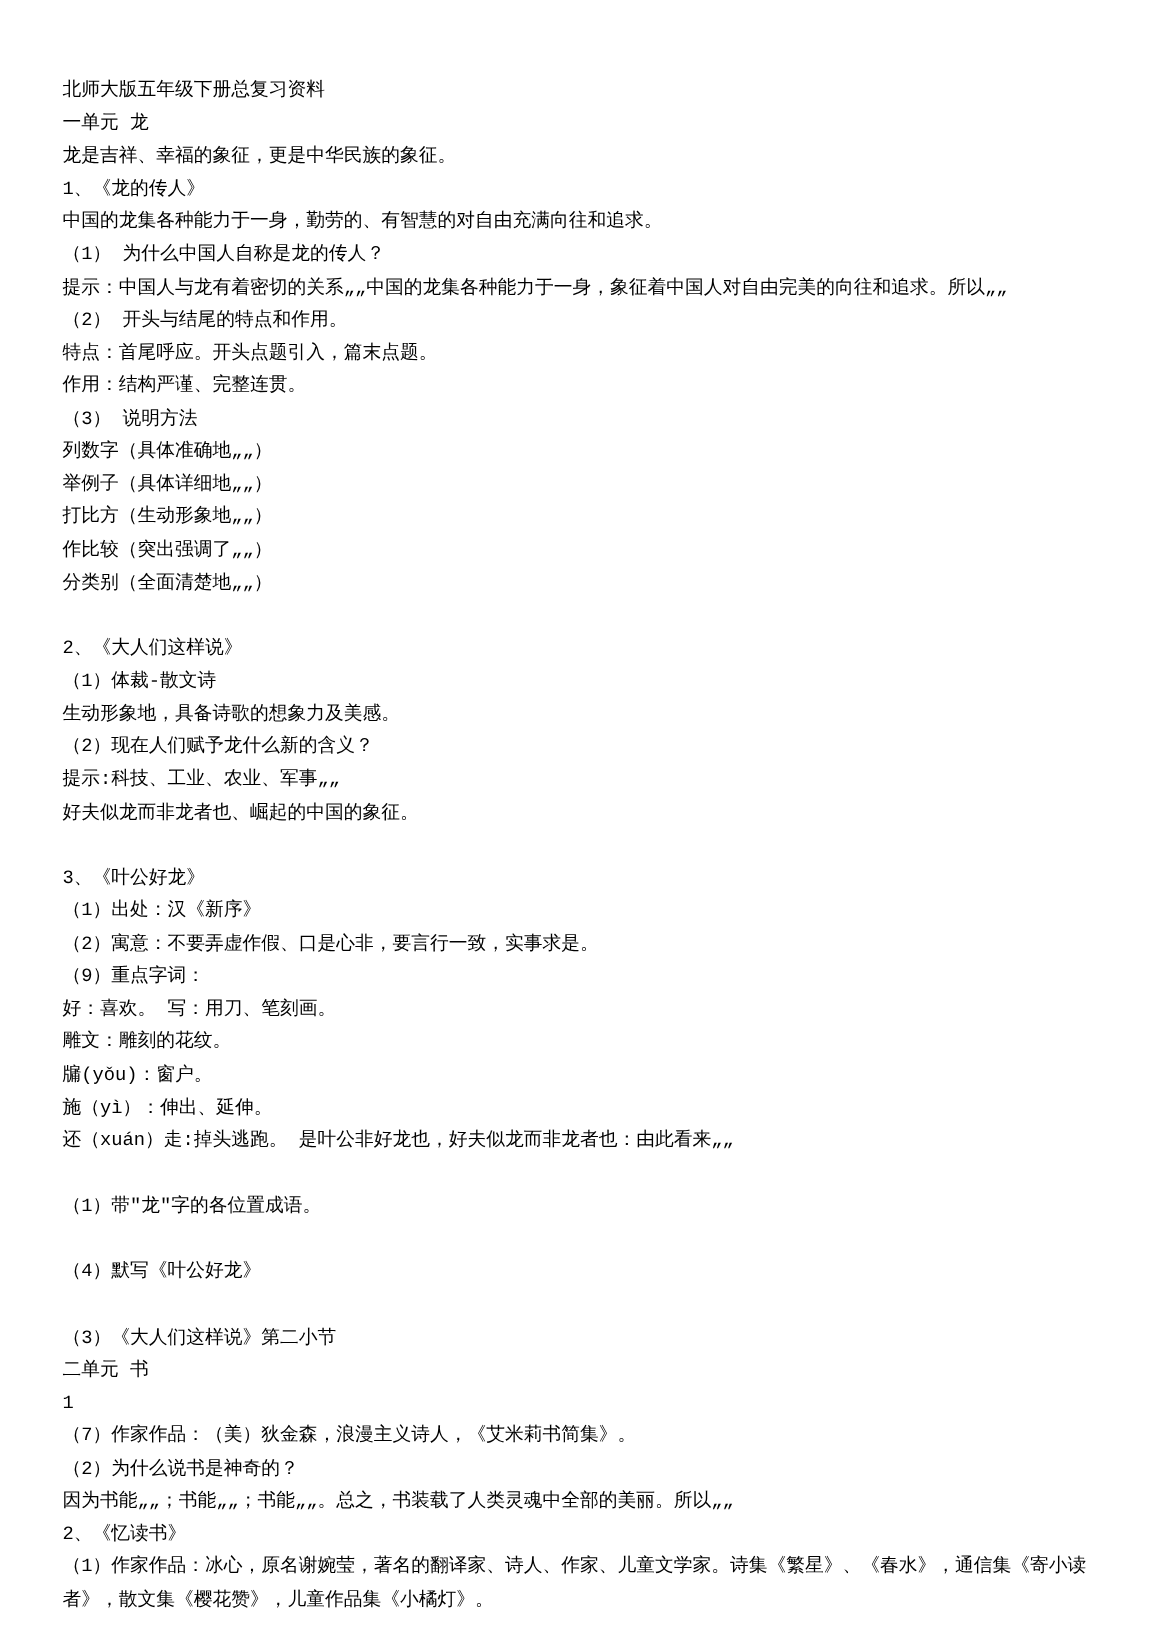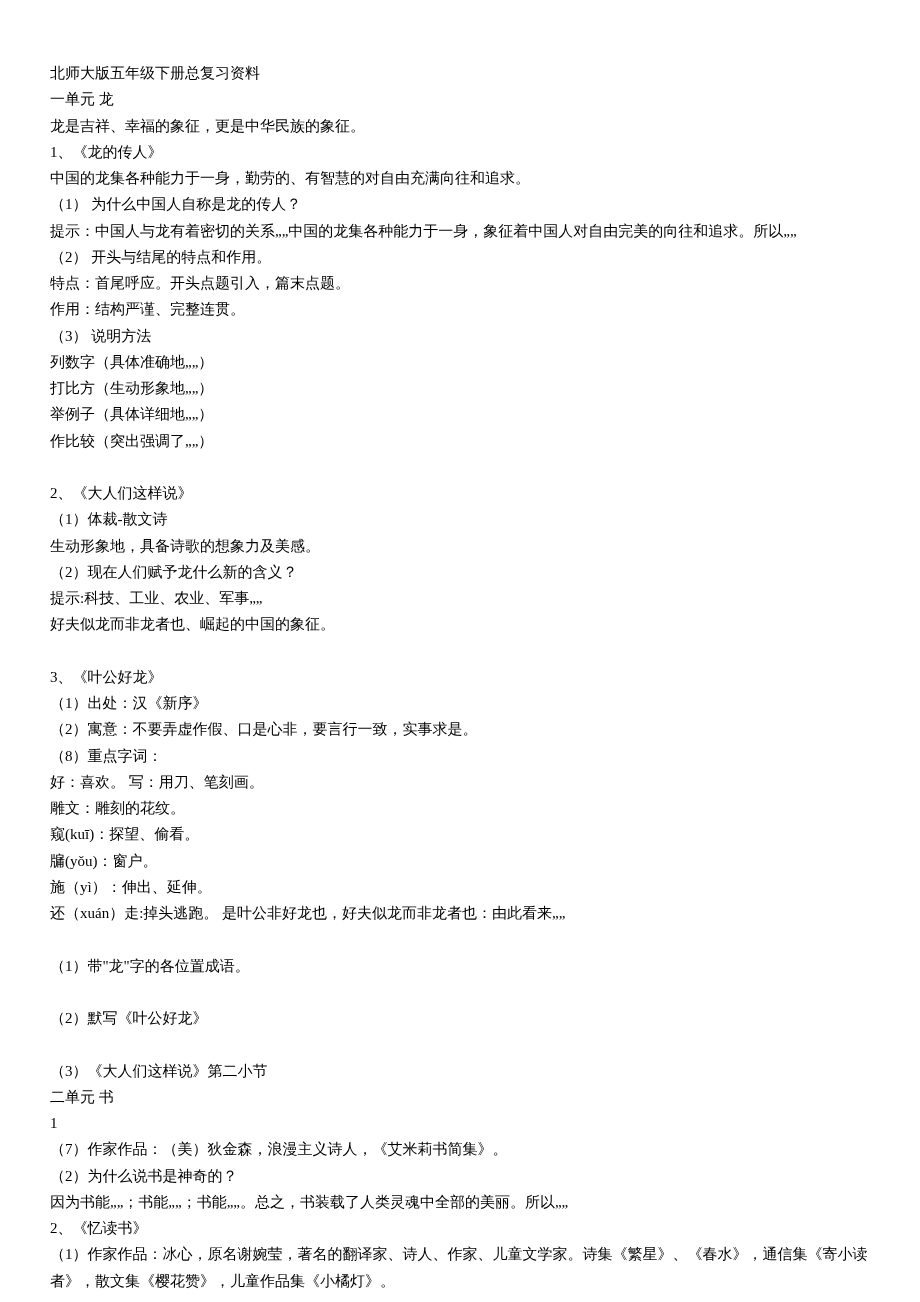--- a/index.html
+++ b/index.html
@@ -8,20 +8,21 @@
     line-height: 1.75;
     color: #000;
     background: #fff;
     margin: 0;
     padding: 60px 50px;
     width: 920px;
     box-sizing: border-box;
   }
   .line {
     display: block;
+    font-family: Liberation Mono, monospace;
   }
   .blank {
     height: 1.75em;
   }
 </style>
 </head>
 <body>
 
 <div id="content">
     <span class="line">北师大版五年级下册总复习资料</span>
@@ -29,45 +30,45 @@
     <span class="line">龙是吉祥、幸福的象征，更是中华民族的象征。</span>
     <span class="line">1、《龙的传人》</span>
     <span class="line">中国的龙集各种能力于一身，勤劳的、有智慧的对自由充满向往和追求。</span>
     <span class="line">（1） 为什么中国人自称是龙的传人？</span>
     <span class="line">提示：中国人与龙有着密切的关系„„中国的龙集各种能力于一身，象征着中国人对自由完美的向往和追求。所以„„</span>
     <span class="line">（2） 开头与结尾的特点和作用。</span>
     <span class="line">特点：首尾呼应。开头点题引入，篇末点题。</span>
     <span class="line">作用：结构严谨、完整连贯。</span>
     <span class="line">（3） 说明方法</span>
     <span class="line">列数字（具体准确地„„）</span>
+    <span class="line">举例子（具体详细地„„）</span>
     <span class="line">打比方（生动形象地„„）</span>
-    <span class="line">举例子（具体详细地„„）</span>
     <span class="line">作比较（突出强调了„„）</span>
+    <span class="line">分类别（全面清楚地„„）</span>
     <span class="line blank"></span>
     <span class="line">2、《大人们这样说》</span>
     <span class="line">（1）体裁-散文诗</span>
     <span class="line">生动形象地，具备诗歌的想象力及美感。</span>
     <span class="line">（2）现在人们赋予龙什么新的含义？</span>
     <span class="line">提示:科技、工业、农业、军事„„</span>
     <span class="line">好夫似龙而非龙者也、崛起的中国的象征。</span>
     <span class="line blank"></span>
     <span class="line">3、《叶公好龙》</span>
     <span class="line">（1）出处：汉《新序》</span>
     <span class="line">（2）寓意：不要弄虚作假、口是心非，要言行一致，实事求是。</span>
-    <span class="line">（8）重点字词：</span>
+    <span class="line">（9）重点字词：</span>
     <span class="line">好：喜欢。  写：用刀、笔刻画。</span>
     <span class="line">雕文：雕刻的花纹。</span>
-    <span class="line">窥(kuī)：探望、偷看。</span>
     <span class="line">牖(yǒu)：窗户。</span>
     <span class="line">施（yì）：伸出、延伸。</span>
     <span class="line">还（xuán）走:掉头逃跑。  是叶公非好龙也，好夫似龙而非龙者也：由此看来„„</span>
     <span class="line blank"></span>
     <span class="line">（1）带"龙"字的各位置成语。</span>
     <span class="line blank"></span>
-    <span class="line">（2）默写《叶公好龙》</span>
+    <span class="line">（4）默写《叶公好龙》</span>
     <span class="line blank"></span>
     <span class="line">（3）《大人们这样说》第二小节</span>
     <span class="line">二单元  书</span>
     <span class="line">1</span>
     <span class="line">（7）作家作品：（美）狄金森，浪漫主义诗人，《艾米莉书简集》。</span>
     <span class="line">（2）为什么说书是神奇的？</span>
     <span class="line">因为书能„„；书能„„；书能„„。总之，书装载了人类灵魂中全部的美丽。所以„„</span>
     <span class="line">2、《忆读书》</span>
     <span class="line">（1）作家作品：冰心，原名谢婉莹，著名的翻译家、诗人、作家、儿童文学家。诗集《繁星》、《春水》，通信集《寄小读者》，散文集《樱花赞》，儿童作品集《小橘灯》。</span>
   </div>

